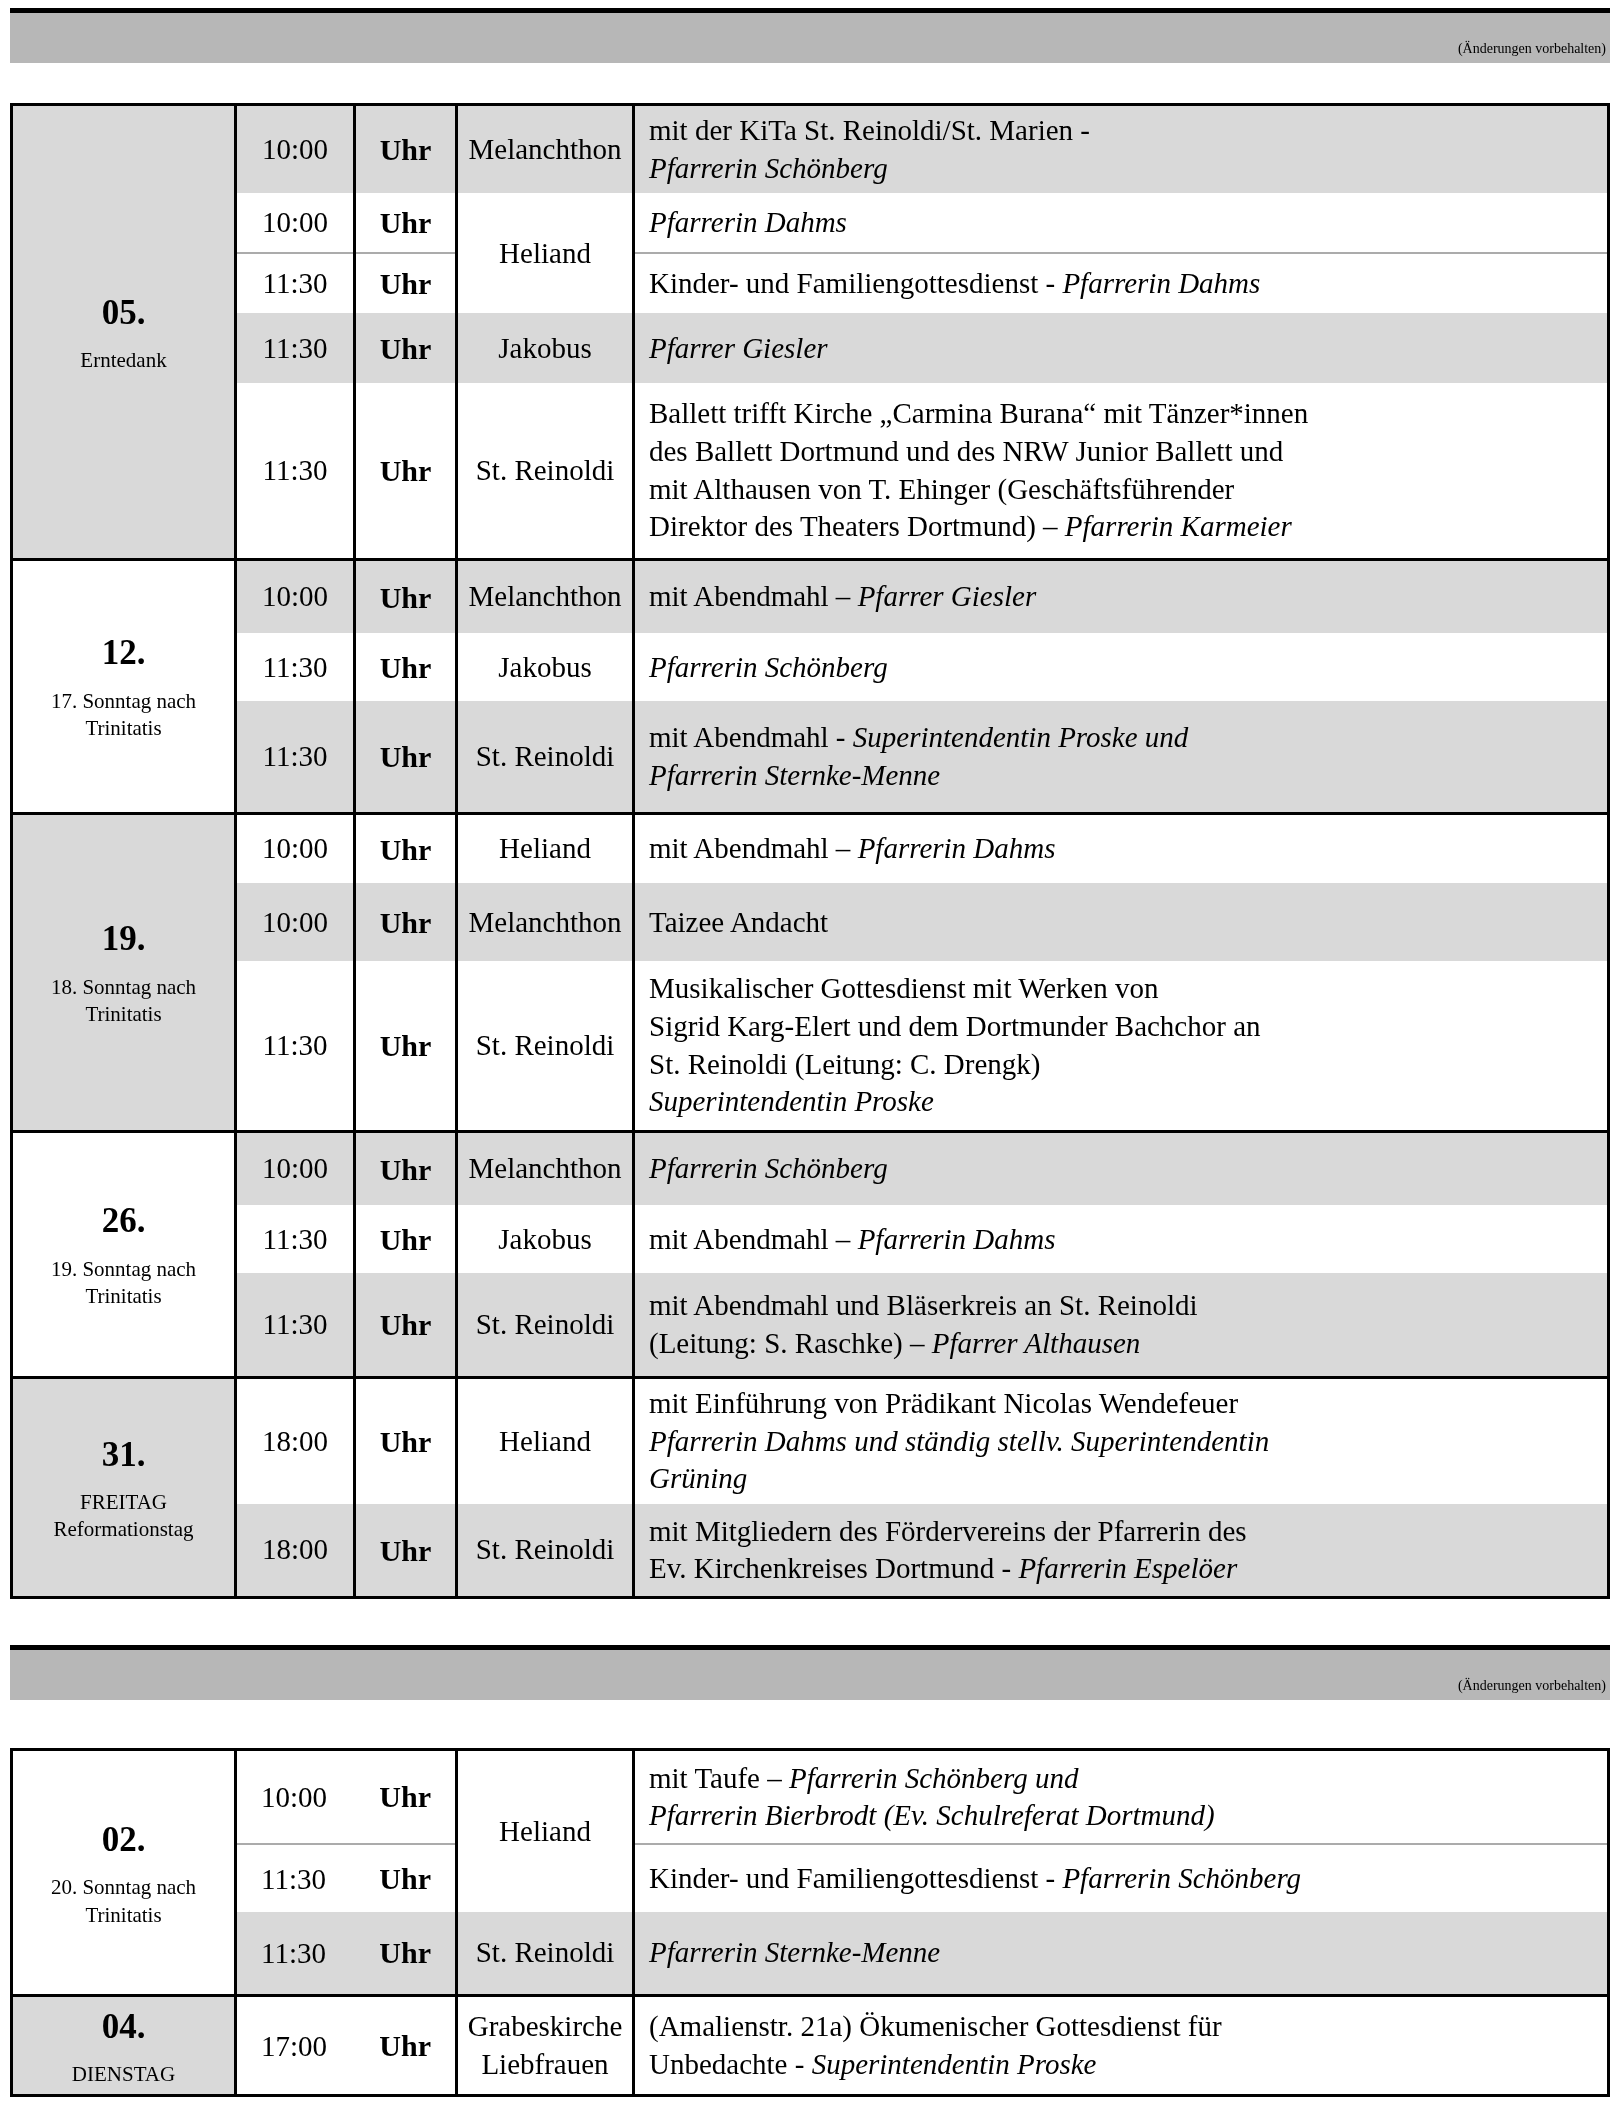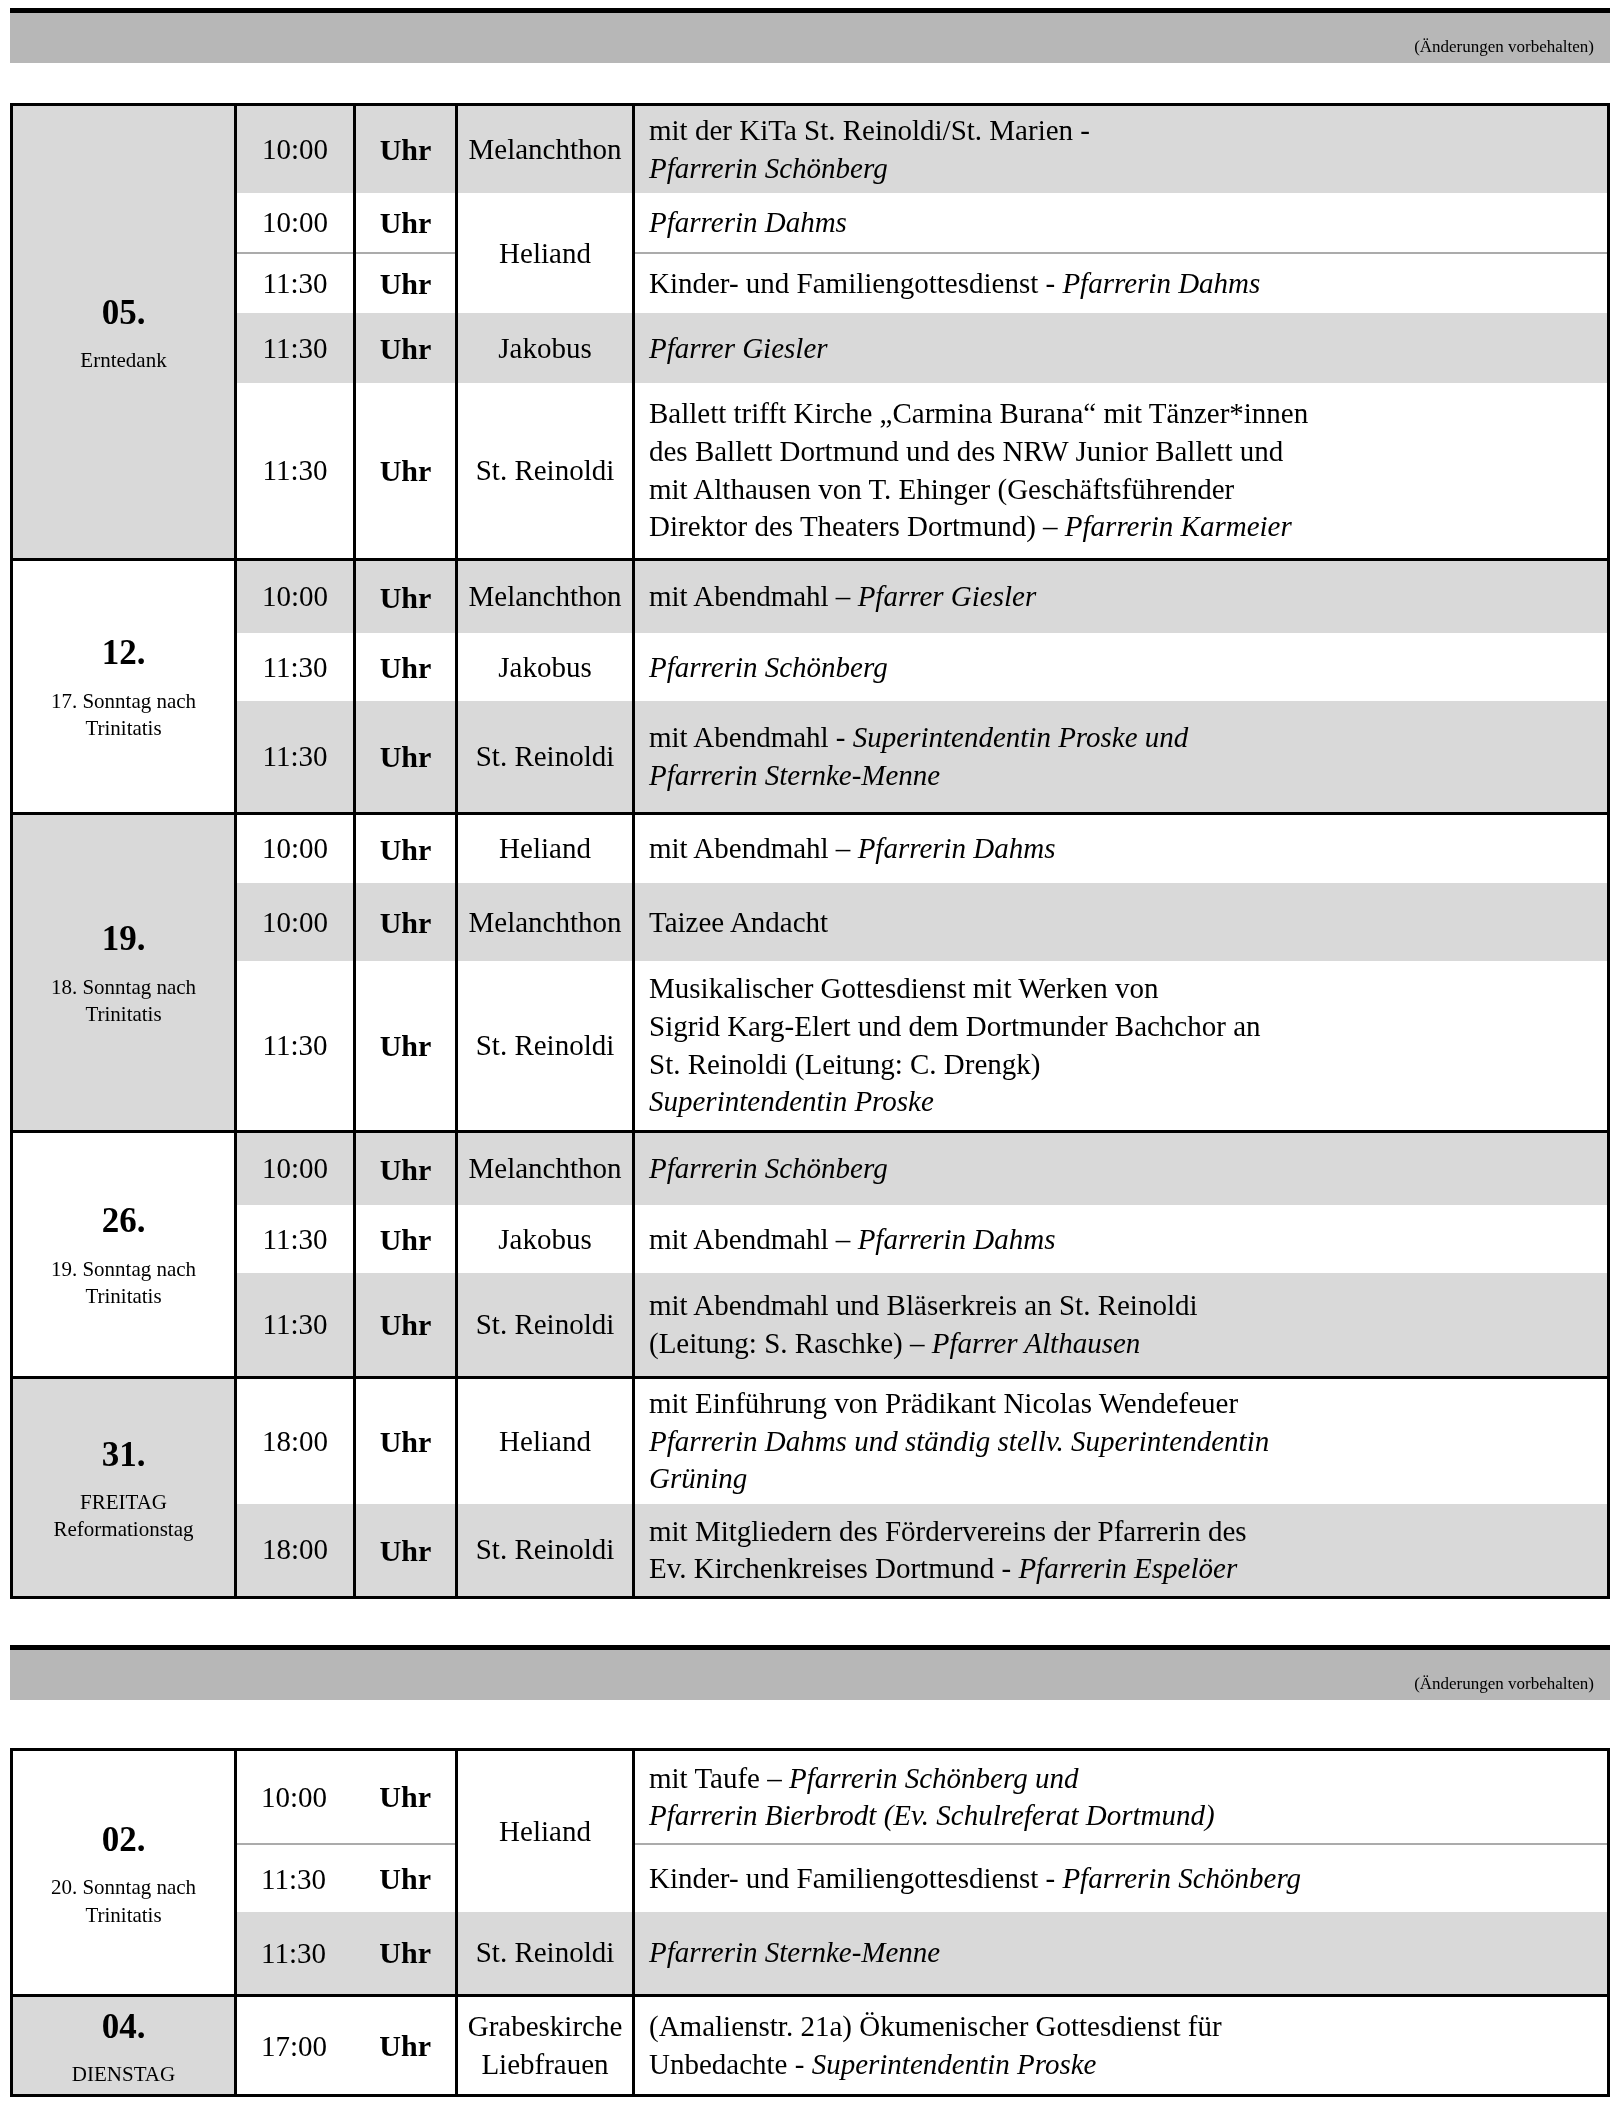--- a/index.html
+++ b/index.html
@@ -7,21 +7,21 @@
     --shade:#d9d9d9;
     --border:#000000;
     --sep:#ababab;
   }
   html,body{margin:0;padding:0;background:#ffffff;}
   body{font-family:"Liberation Serif",serif;color:#000;}
   .page{width:1623px;height:2103px;box-sizing:border-box;padding:8px 13px 0 10px;overflow:hidden;background:#fff;}
 
   .bar{position:relative;border-top:5px solid var(--border);background:var(--bar);height:49px;padding:1px 12px 0 12px;box-sizing:content-box;}
   .bar h1{font-size:42px;line-height:48px;font-weight:bold;margin:0;display:inline-block;white-space:nowrap;}
-  .bar .note{position:absolute;right:16px;bottom:6px;font-size:17px;}
+  .bar .note{position:absolute;right:4px;bottom:6px;font-size:14px;}
 
   table.sched{width:100%;border-collapse:collapse;table-layout:fixed;border:3px solid var(--border);margin-top:40px;}
   section.nov{display:block;margin-top:46px;}
   section.nov table.sched{margin-top:48px;}
 
   td{vertical-align:middle;font-size:29px;line-height:1.30;padding:6px 8px;overflow:hidden;}
   tr.shaded > td:not(.datecell){background:var(--shade);}
   .datecell{text-align:center;background:#ffffff;}
   .datecell.shadecell{background:var(--shade);}
   .dnum{font-size:35px;font-weight:bold;margin-bottom:12px;}

